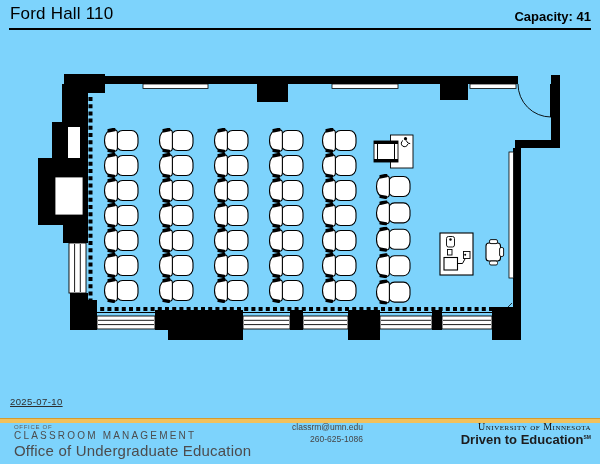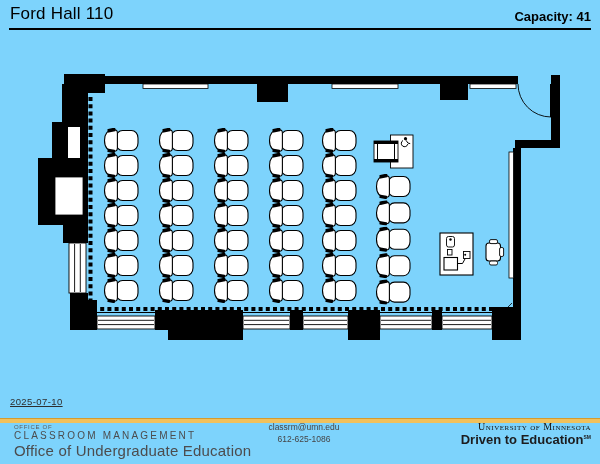--- a/index.html
+++ b/index.html
@@ -12,21 +12,21 @@
   
   .plan{position:absolute;left:0;top:0;width:600px;height:464px;}
   
   .date{position:absolute;left:10px;top:396px;font-size:9.5px;letter-spacing:.4px;color:#2e2e2e;text-decoration:underline;}
   .gold-bar{position:absolute;left:0;top:418px;width:600px;height:5px;background:#F1C15C;
             border-top:1px solid #D49B2F;box-sizing:border-box;}
   .office-block{position:absolute;left:14px;top:424px;color:#4c4c4e;}
   .office-eyebrow{font-size:6px;letter-spacing:.7px;color:#5a5a5c;}
   .office-name{font-size:10px;letter-spacing:2.2px;margin-top:0px;}
   .office-sub{font-size:15px;letter-spacing:.2px;margin-top:1px;}
-  .contact-block{position:absolute;left:239px;top:422px;width:130px;text-align:center;
+  .contact-block{position:absolute;left:233px;top:422px;width:130px;text-align:right;
                  font-size:8.5px;line-height:11.5px;color:#454547;}
   .brand-block{position:absolute;right:9px;top:421px;text-align:right;}
   .brand-univ{font-family:"Liberation Serif",serif;font-variant:small-caps;font-size:10px;
               letter-spacing:.5px;color:#141414;}
   .brand-tagline{font-size:13px;font-weight:bold;color:#1c1c1e;margin-top:0px;}
   .brand-tagline sup{font-size:5px;}
 </style>
 </head>
 <body>
 
@@ -209,21 +209,21 @@
   <div class="gold-bar"></div>
 
   <div class="office-block">
     <div class="office-eyebrow">OFFICE OF</div>
     <div class="office-name">CLASSROOM MANAGEMENT</div>
     <div class="office-sub">Office of Undergraduate Education</div>
   </div>
 
   <div class="contact-block">
     <div>classrm@umn.edu</div>
-    <div>612-625-1086</div>
+    <div>260-625-1086</div>
   </div>
 
   <div class="brand-block">
     <div class="brand-univ">University of Minnesota</div>
     <div class="brand-tagline"><span>Driven to Education</span><sup>SM</sup></div>
   </div>
 
 </div>
 
 </body></html>

